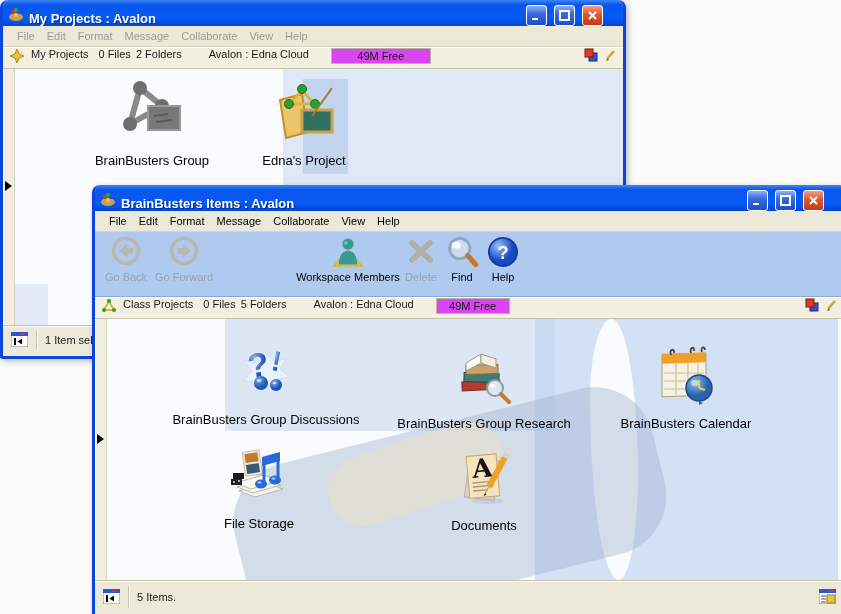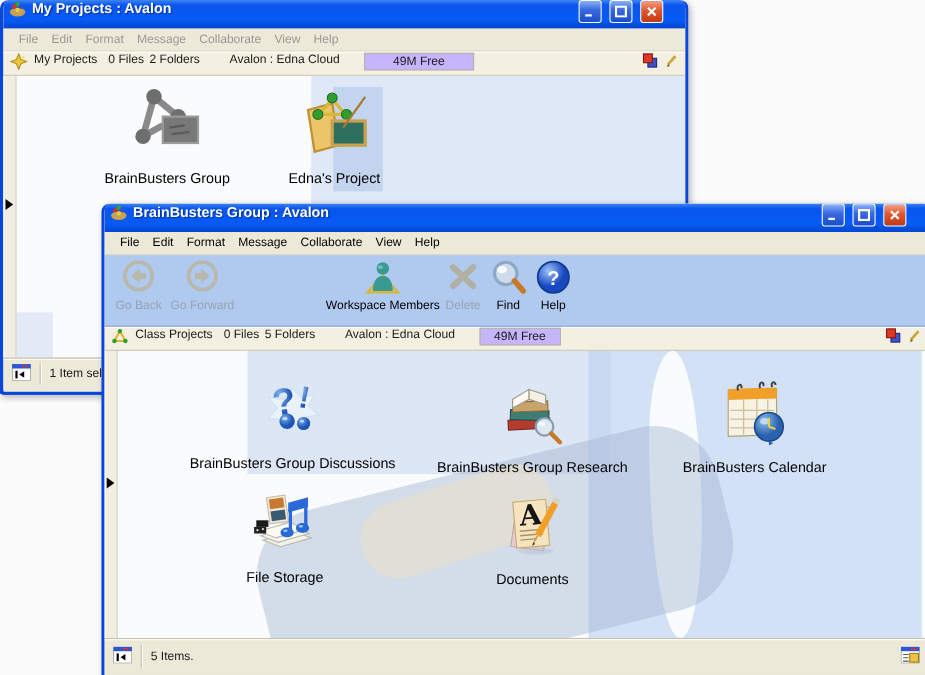--- a/index.html
+++ b/index.html
@@ -1,38 +1,38 @@
 <!DOCTYPE html>
 <html><head>
 <meta charset="utf-8">
 <style>
   html,body{margin:0;padding:0;}
   body{width:841px;height:614px;position:relative;overflow:hidden;background:#fbfbfb;
        font-family:"Liberation Sans","DejaVu Sans",sans-serif;-webkit-font-smoothing:none;}
   .window{position:absolute;border:3px solid #0a46dd;border-top:none;border-radius:8px 8px 3px 3px;
           overflow:hidden;background:#ece9d8;box-shadow:2px 2px 6px rgba(0,0,0,.25);}
   .titlebar{height:26px;background:linear-gradient(180deg,#3d86f2 0%,#0a55ee 18%,#065bf5 70%,#0345cf 100%);
-            display:flex;align-items:flex-start;padding:0 20px 0 5px;gap:5px;}
+            display:flex;align-items:flex-end;padding:0 20px 0 5px;gap:5px;}
   .titlebar .title{color:#fff;font-weight:bold;font-size:13px;text-shadow:1px 1px 1px #00309c;flex:1;
                    white-space:nowrap;overflow:hidden;}
   .winbtn{width:21px;height:21px;border:1px solid #fff;border-radius:3px;margin-left:2px;
           display:flex;align-items:center;justify-content:center;color:#fff;font-size:12px;line-height:1;
           background:linear-gradient(180deg,#8db2f5 0%,#3a6ae0 40%,#1c4ecb 100%);box-sizing:border-box;cursor:default;}
   .winbtn.close{background:linear-gradient(180deg,#f2a088 0%,#e2572b 45%,#c23a12 100%);}
   .winbtn svg{display:block;}
   .menubar{height:20px;background:#ece9d8;border-bottom:1px solid #d8d4c0;display:flex;align-items:center;
            padding-left:8px;font-size:11px;color:#000;}
   .menubar.inactive{color:#9a9a95;}
   .menubar span{padding:2px 6px;}
   .infobar{height:20px;background:#f3f0e1;border-top:1px solid #fff;border-bottom:1px solid #c6c2ac;
            display:flex;align-items:flex-start;font-size:11px;color:#1a1a1a;padding:0 6px;white-space:nowrap;}
   .infobar .ws-name{margin:0 10px 0 6px;}
   .infobar .cnt{margin-right:5px;}
   .infobar .account{margin-left:22px;}
-  .freebox{margin-left:22px;background:#c4b5fd;border:1px solid #b8b4a0;height:14px;display:flex;
+  .freebox{margin-left:22px;background:#d946ef;border:1px solid #b8b4a0;height:14px;display:flex;
            align-items:center;justify-content:center;font-size:11px;}
   .freebox.back{width:98px;}
   .freebox.front{width:72px;}
   .infobar .spacer{flex:1;}
   .toolbar{height:64px;background:#b0c9ef;border-bottom:1px solid #8aa8d8;position:relative;}
   .tbtn{position:absolute;top:4px;display:flex;flex-direction:column;align-items:center;font-size:11px;color:#000;}
   .tbtn .lbl{margin-top:1px;white-space:nowrap;text-align:center;}
   .tbtn.disabled .lbl{color:#98a2b4;}
   .content{position:relative;background:#fafbfd;overflow:hidden;}
   .leftstrip{position:absolute;left:0;top:0;bottom:0;width:11px;background:#f1eee1;
@@ -168,21 +168,21 @@
   <div class="titlebar">
     <span>
       <svg width="16" height="16" viewBox="0 0 16 16">
           <ellipse cx="8" cy="11" rx="7" ry="4" fill="#c8a050"></ellipse>
           <circle cx="5" cy="6" r="2.2" fill="#d03030"></circle>
           <circle cx="8" cy="4" r="2.2" fill="#30a040"></circle>
           <circle cx="11" cy="6" r="2.2" fill="#3050d0"></circle>
           <circle cx="8" cy="9" r="2" fill="#e0d040"></circle>
         </svg>
     </span>
-    <span class="title">BrainBusters Group : Avalon</span>
+    <span class="title">BrainBusters Items : Avalon</span>
     <span class="winbtn">
         <svg width="11" height="11" viewBox="0 0 11 11">
           <rect x="1" y="8" width="6" height="2" fill="#fff"></rect>
         </svg>
       </span>
     <span class="winbtn">
         <svg width="11" height="11" viewBox="0 0 11 11">
           <rect x="1" y="1" width="9" height="9" fill="none" stroke="#fff" stroke-width="2"></rect>
         </svg>
       </span>

